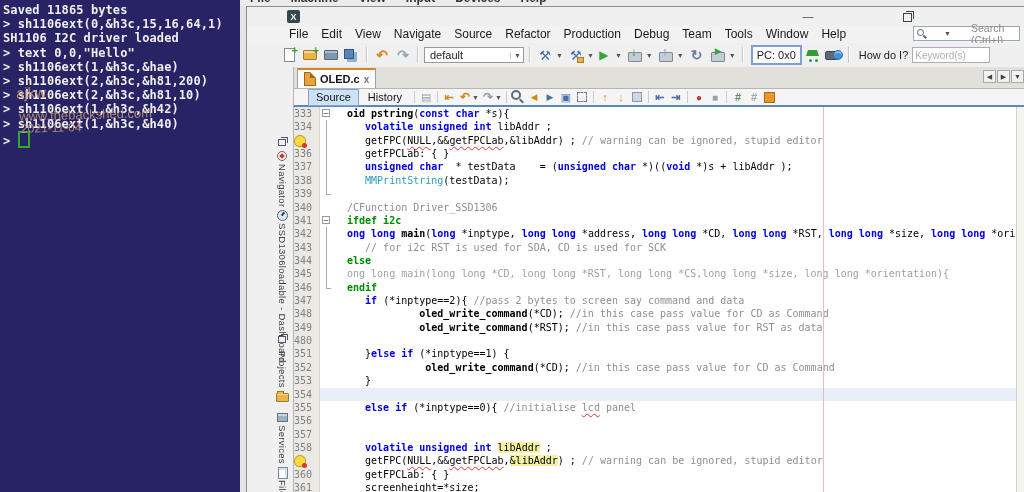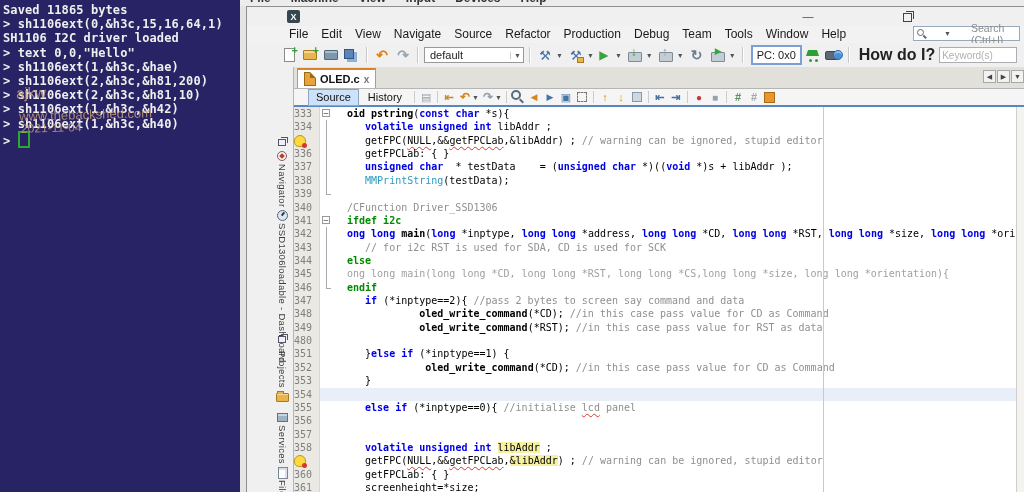--- a/index.html
+++ b/index.html
@@ -67,21 +67,21 @@
   .i-store-cart::after{content:"";position:absolute;bottom:2px;left:5px;width:3px;height:3px;border-radius:50%;background:#2f9e33;box-shadow:6px 0 0 #2f9e33;}
   .i-device-globe::before{content:"";width:12px;height:7px;background:#5d6a74;border:1px solid #3e4850;border-radius:2px;margin-right:4px;}
   .i-device-globe::after{content:"";position:absolute;right:0;top:3px;width:8px;height:8px;border-radius:50%;background:#4a90d9;border:1px solid #2a6cb0;box-shadow:inset 0 2px 0 rgba(255,255,255,.4);}
   .combo{width:100px;height:16px;background:#fff;border:1px solid #999;display:flex;align-items:center;
          justify-content:space-between;padding:0 2px 0 5px;box-sizing:border-box;}
   .combo .val{font-size:11px;color:#222;}
   .combo .car{font-size:7px;color:#555;border-left:1px solid #ccc;padding-left:3px;}
   .pcbox{height:16px;border:2px solid #7aa0d4;background:#fff;font-size:11px;color:#222;
          display:flex;align-items:center;padding:0 4px;margin:0 2px;}
   .howdoi{display:flex;align-items:center;gap:4px;margin-left:4px;}
-  .howdoi .lbl{font-size:16px;color:#222;font-weight:bold;}
+  .howdoi .lbl{font-size:11px;color:#222;font-weight:normal;}
   .howdoi input{width:72px;height:14px;border:1px solid #abadb3;font-size:10px;padding:0 2px;
                 font-family:"Liberation Sans",sans-serif;}
   .howdoi input::placeholder{color:#b0b0b0;}
   
   .tabrow{position:absolute;left:47px;top:60px;right:0;height:22px;background:#e2e0db;border-bottom:1px solid #b5b5b5;box-sizing:border-box;}
   .dockwin{position:absolute;left:-41px;top:4px;width:14px;height:12px;}
   .dockwin::before{content:"";position:absolute;left:2px;top:3px;width:7px;height:6px;border:1px solid #556;background:#eef;}
   .dockwin::after{content:"";position:absolute;left:5px;top:1px;width:7px;height:6px;border:1px solid #556;border-bottom:0;border-left:0;}
   .etab{position:absolute;left:3px;top:1px;height:20px;background:#fff;border:1px solid #9f9f9f;border-top:2px solid #d9822b;
         border-bottom:0;display:flex;align-items:center;gap:4px;padding:0 6px;box-sizing:border-box;}

